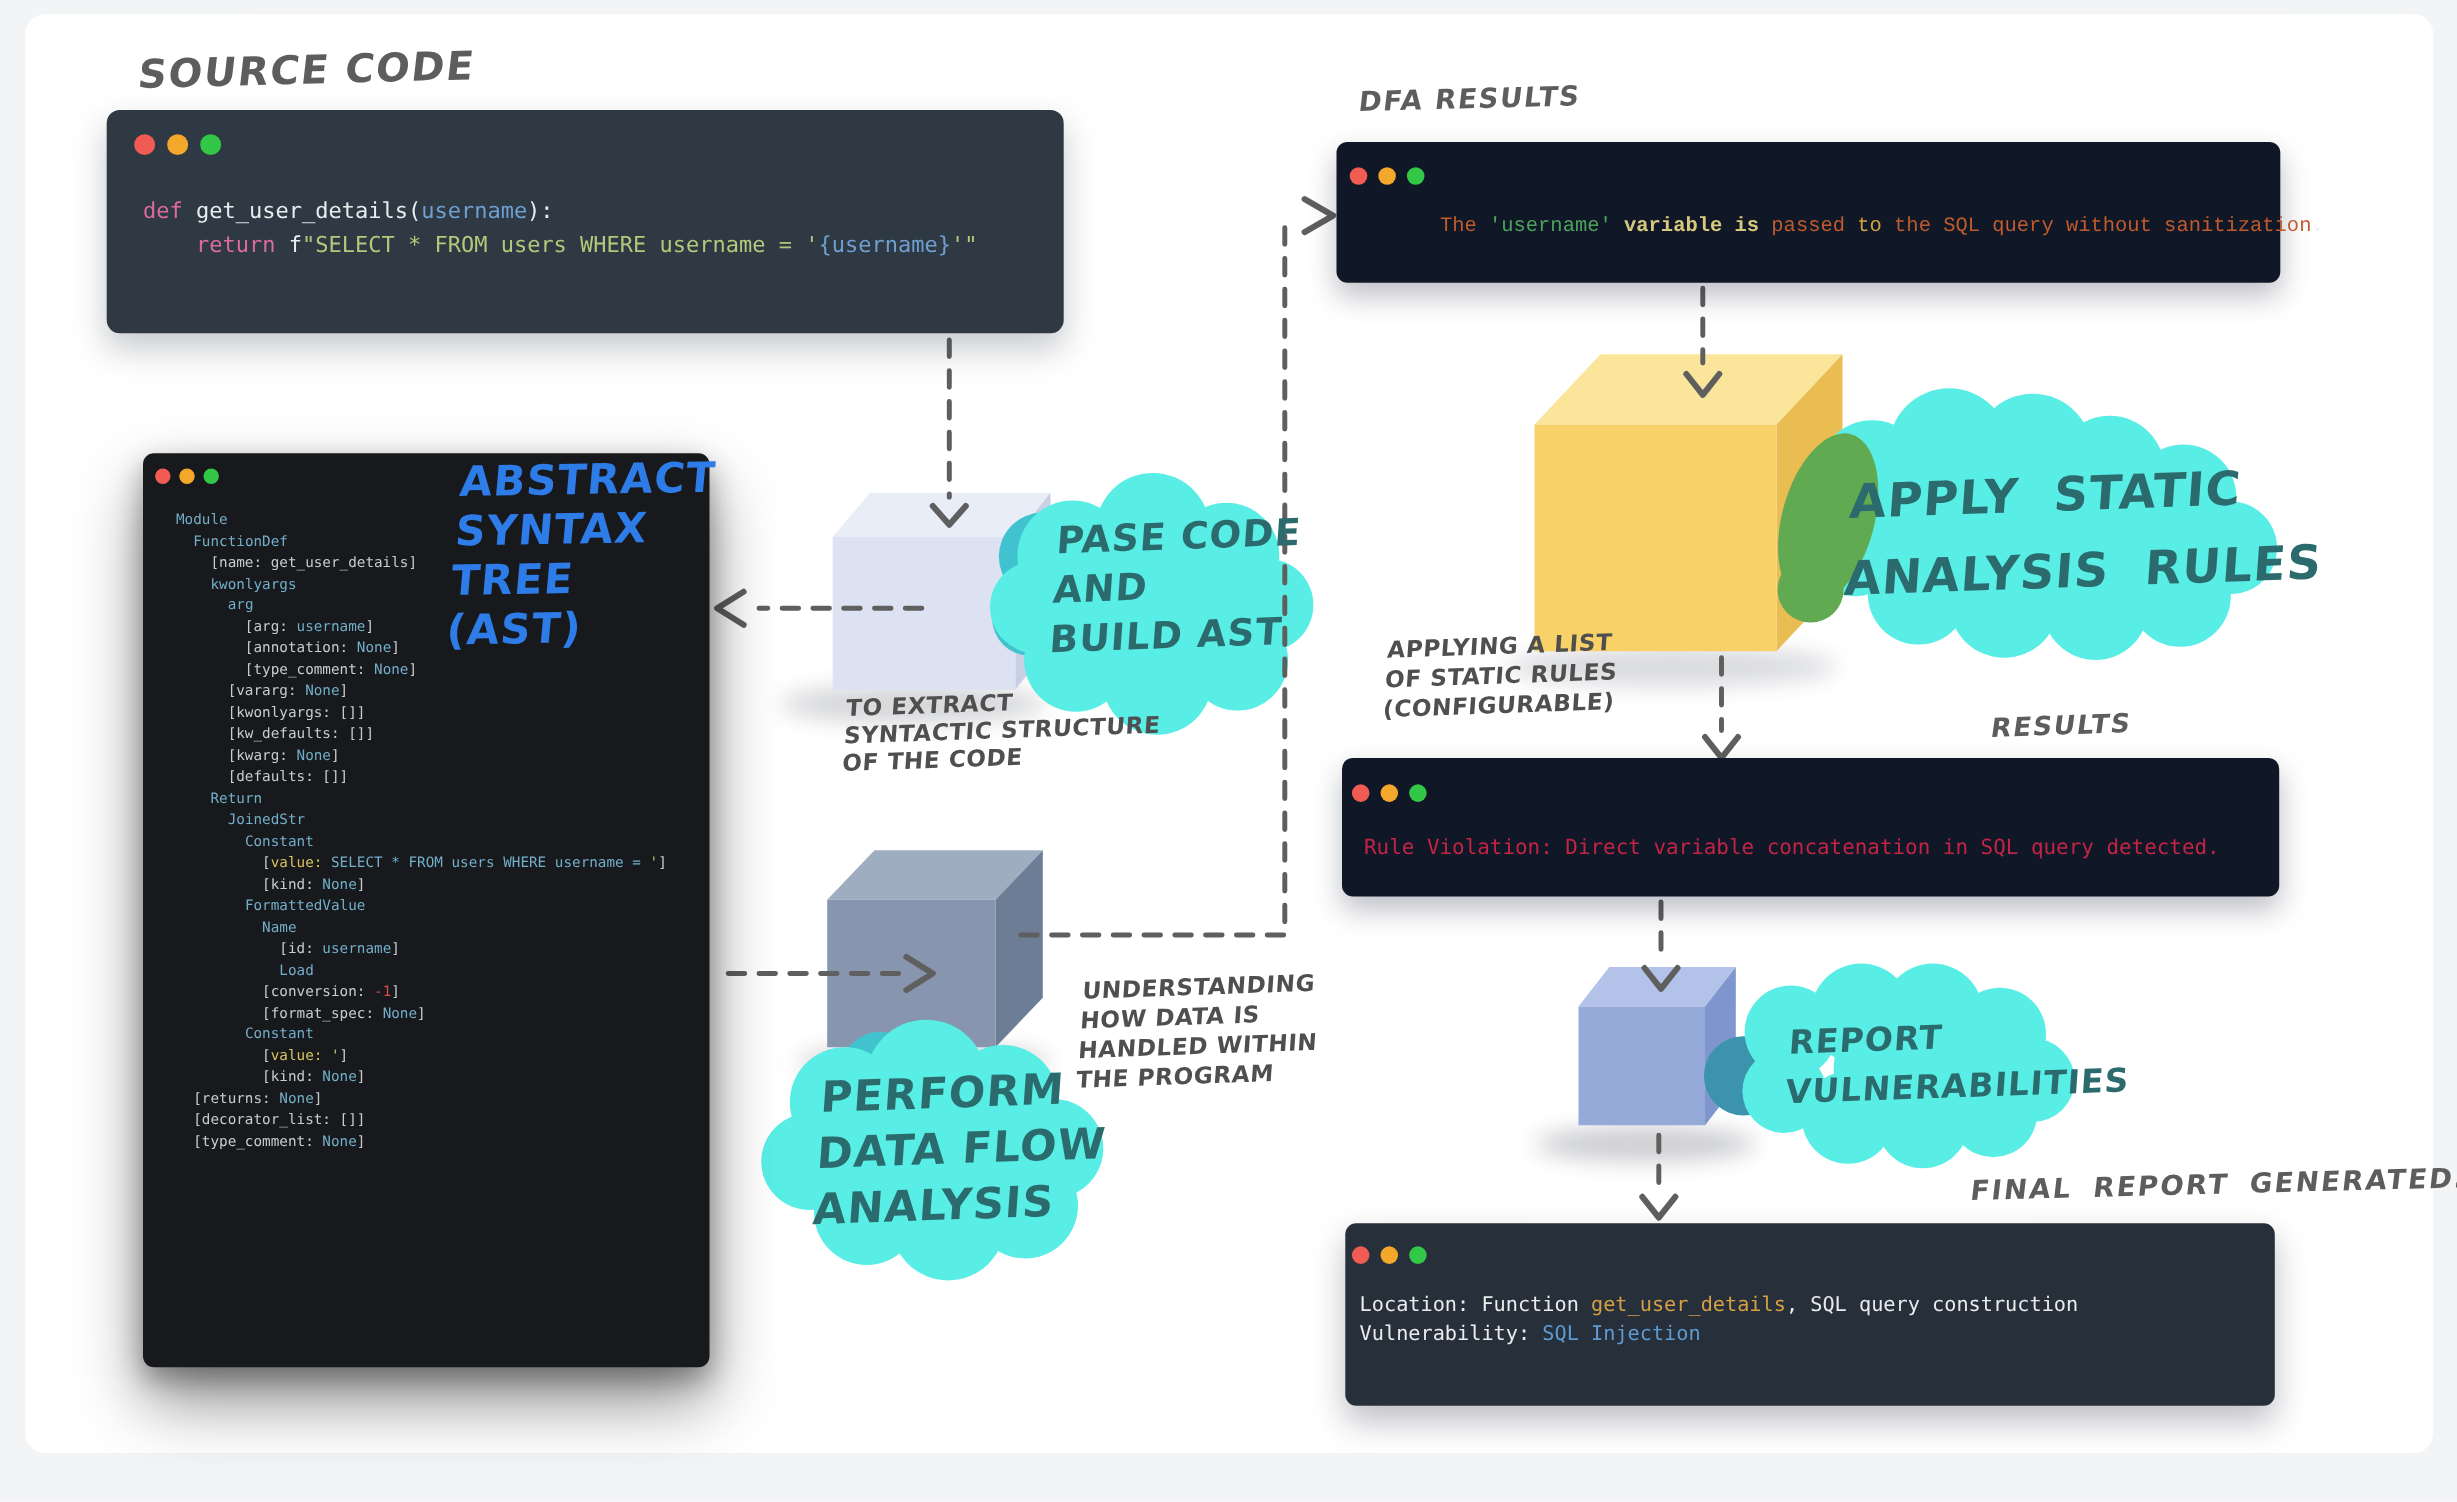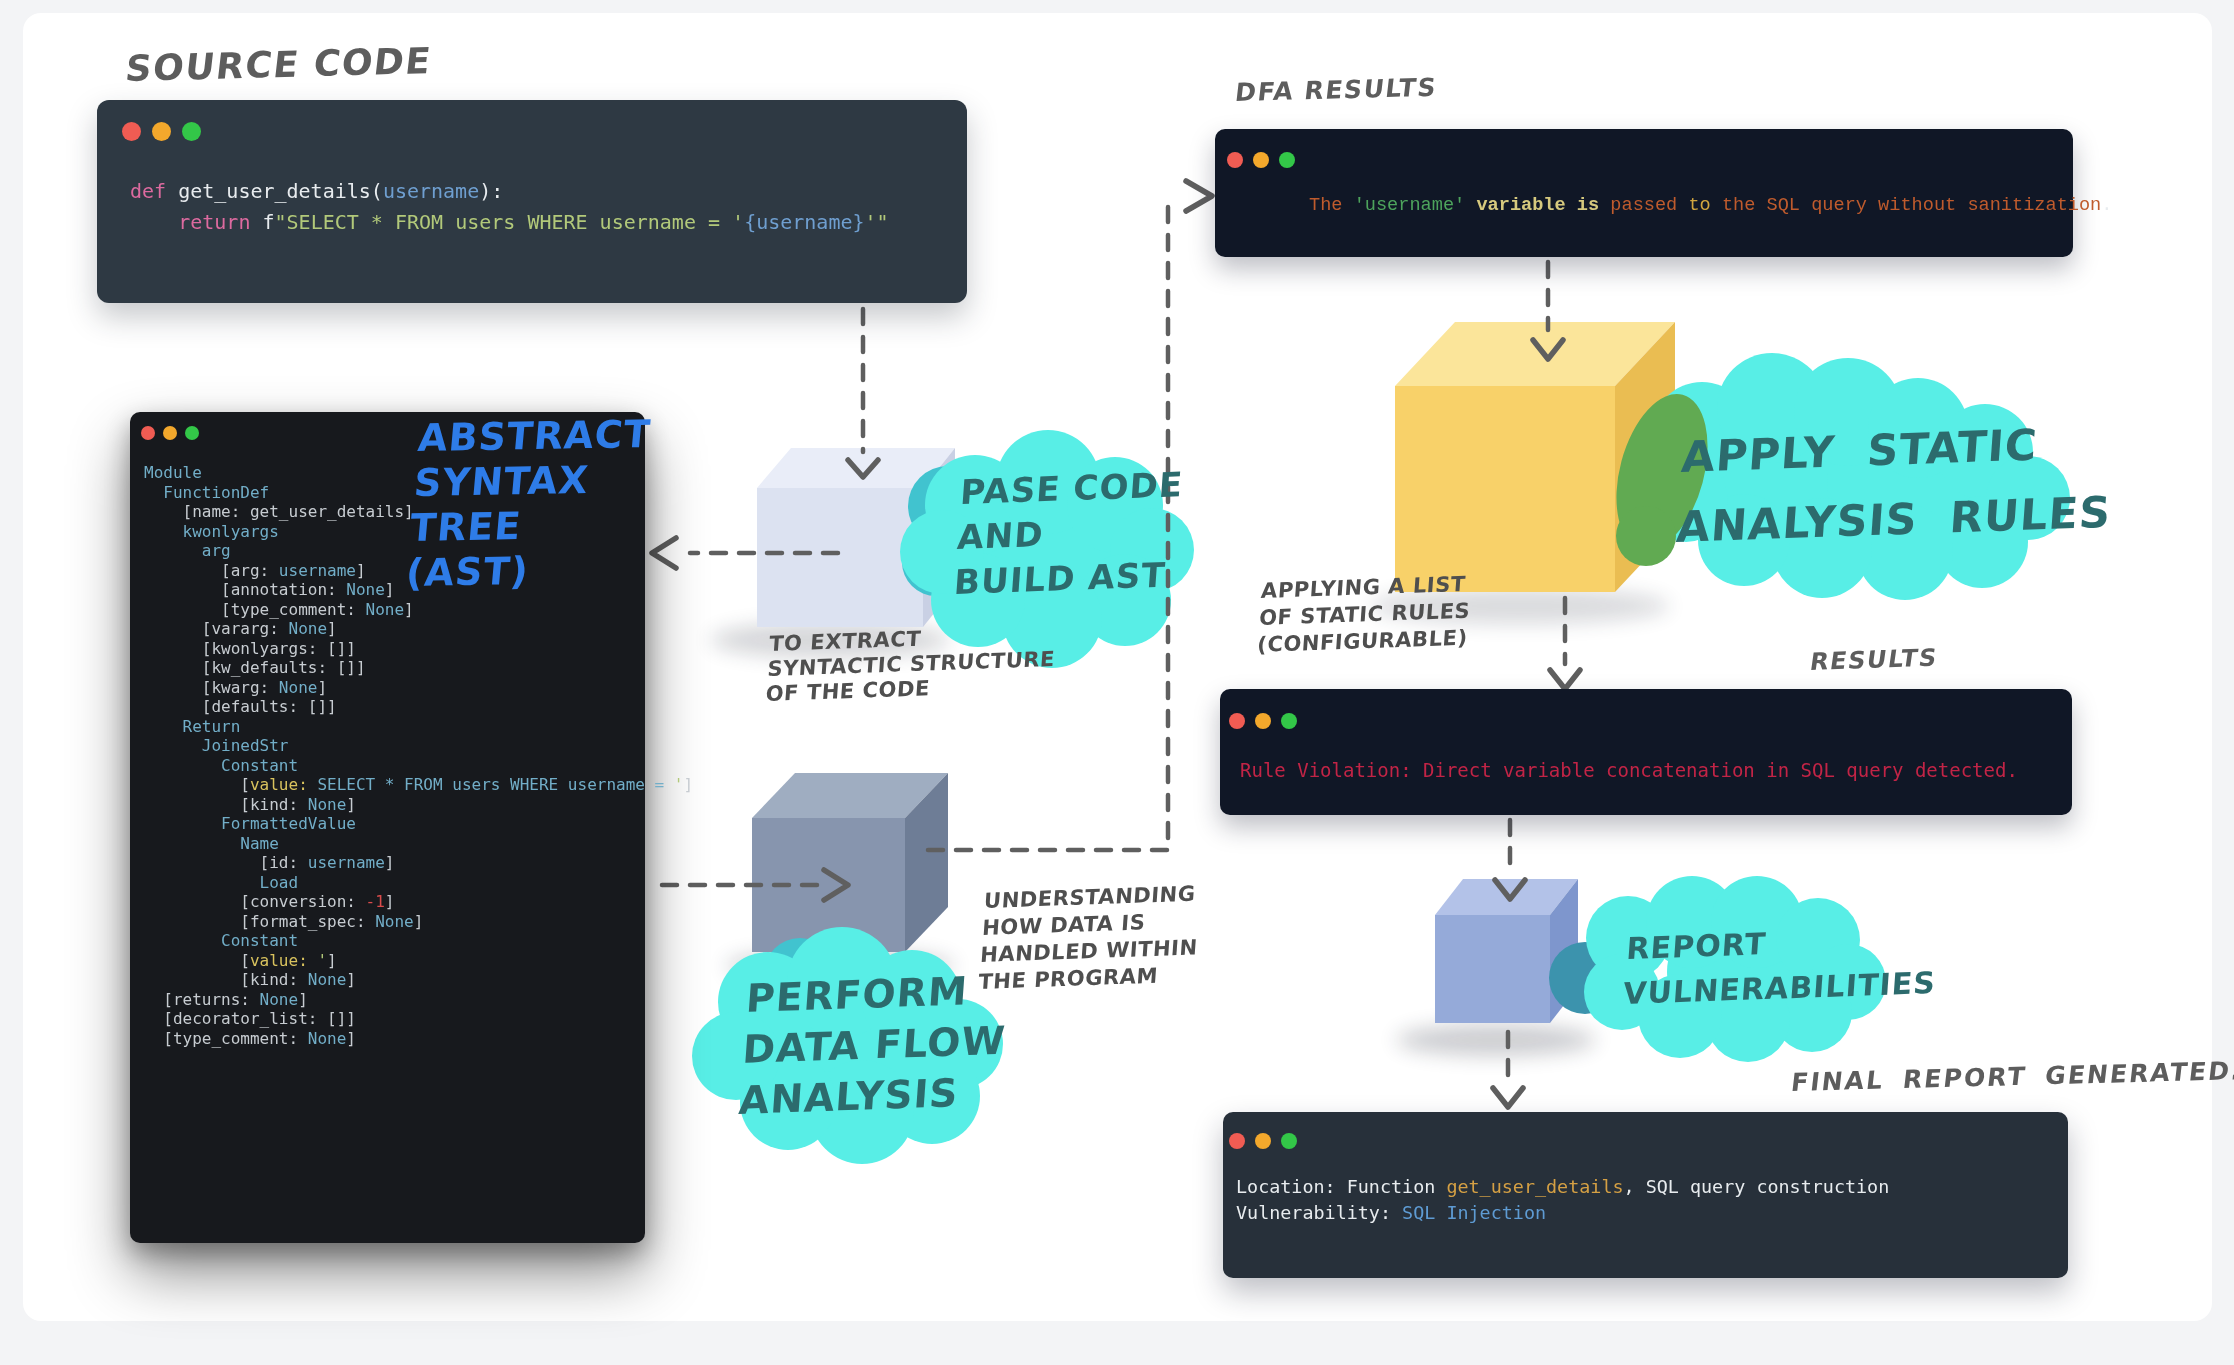--- a/index.html
+++ b/index.html
@@ -26,21 +26,21 @@
   .dot{border-radius:50%;}
   .dot-lg{width:19px;height:19px;}
   .dot-md{width:16px;height:16px;}
   .dot-sm{width:14px;height:14px;gap:8px;}
   .dots-ast{left:141px;top:426px;gap:8px;}
   .d-red{background:var(--tl-red);} .d-yel{background:var(--tl-yellow);} .d-grn{background:var(--tl-green);}
 
   .mono{font-family:"DejaVu Sans Mono",monospace;}
   .cl{white-space:pre;}
   .src-code{position:absolute;left:130px;top:176px;font-size:20px;line-height:31px;}
-  .ast-code{position:absolute;left:144px;top:463px;font-size:16px;line-height:19.5px;}
+  .ast-code{position:absolute;left:160px;top:463px;font-size:13px;line-height:19.5px;}
   .dfa-text{position:absolute;left:1309px;top:195px;font-size:18.6px;white-space:pre;font-family:Liberation Mono, monospace;}
   .rule-text{position:absolute;left:1240px;top:759px;font-size:19px;white-space:pre;text-align:right;}
   .final-text{position:absolute;left:1236px;top:1174px;font-size:18.4px;line-height:26px;}
 
   
   .c-wh{color:var(--wh);} .c-kw{color:var(--kw);} .c-blue{color:var(--blue);}
   .c-str{color:var(--str);} .c-cy{color:var(--cy);} .c-gr{color:var(--gr);margin-top:32px;}
   .c-yel{color:var(--yel);} .c-red{color:var(--red);} .c-rust{color:var(--rust);}
   .c-green{color:var(--green);} .c-khaki{color:var(--khaki);font-weight:700;}
   .c-gold{color:var(--gold);} .c-crim{color:var(--crim);}

